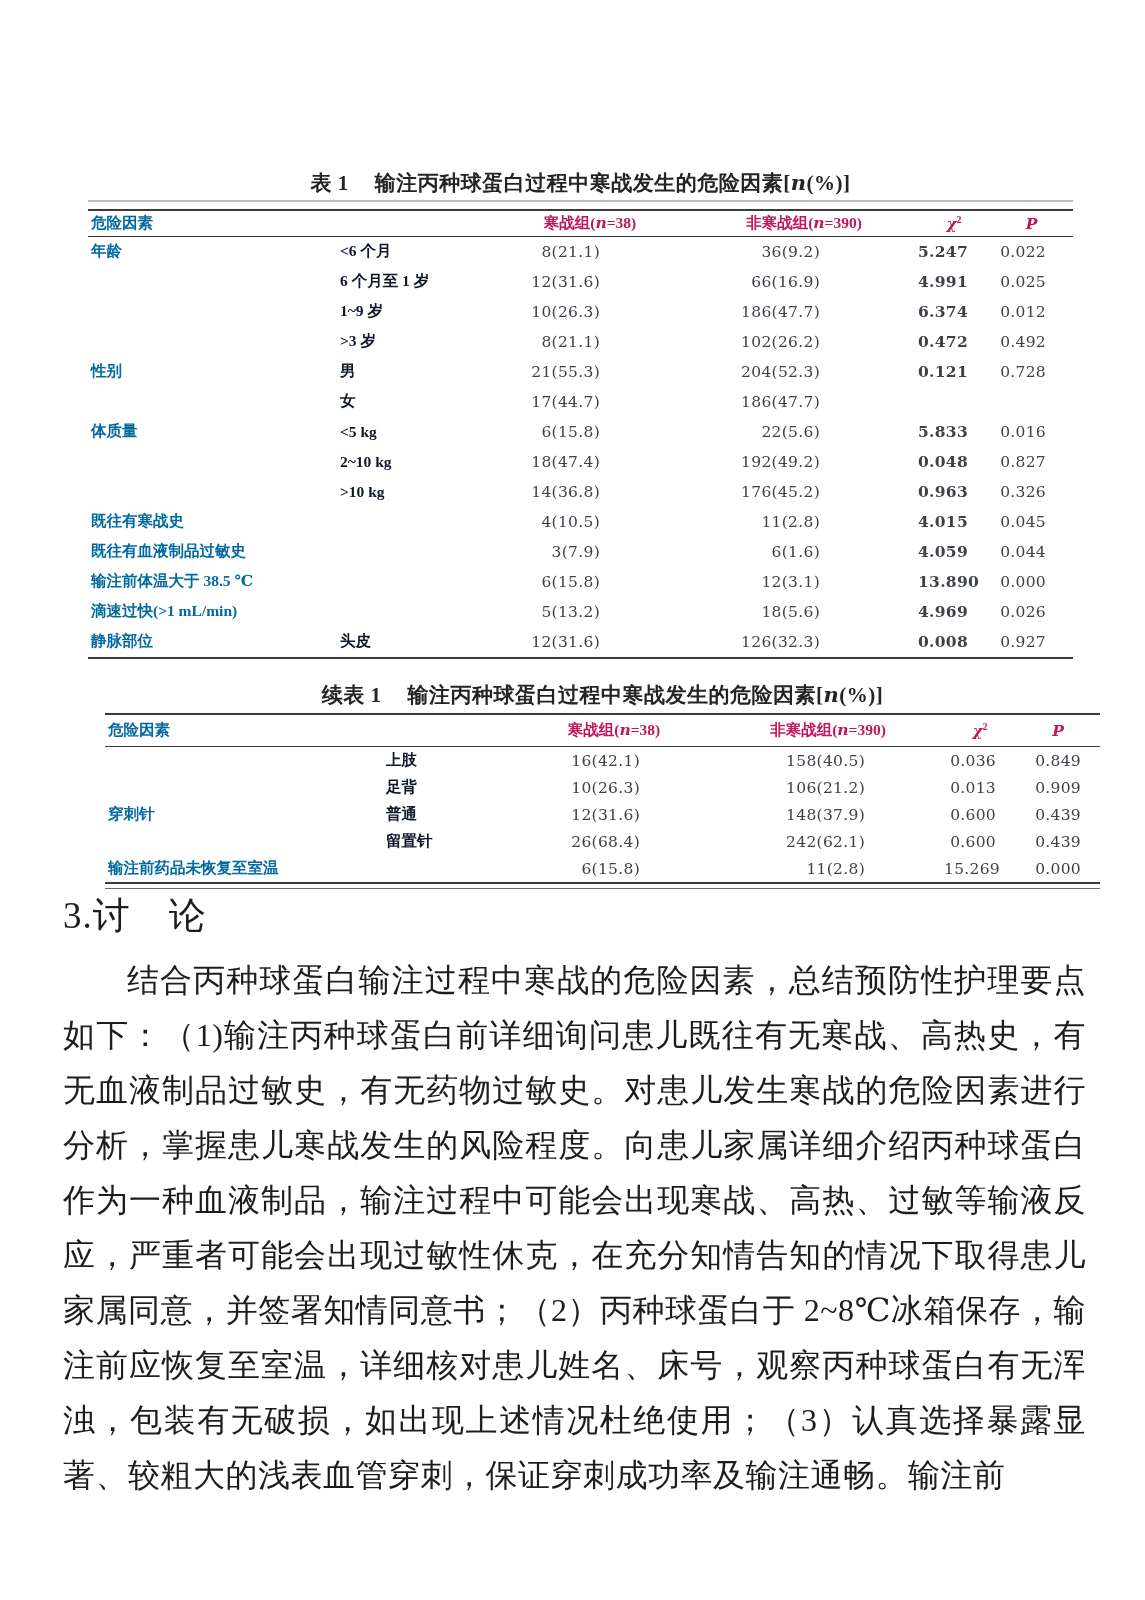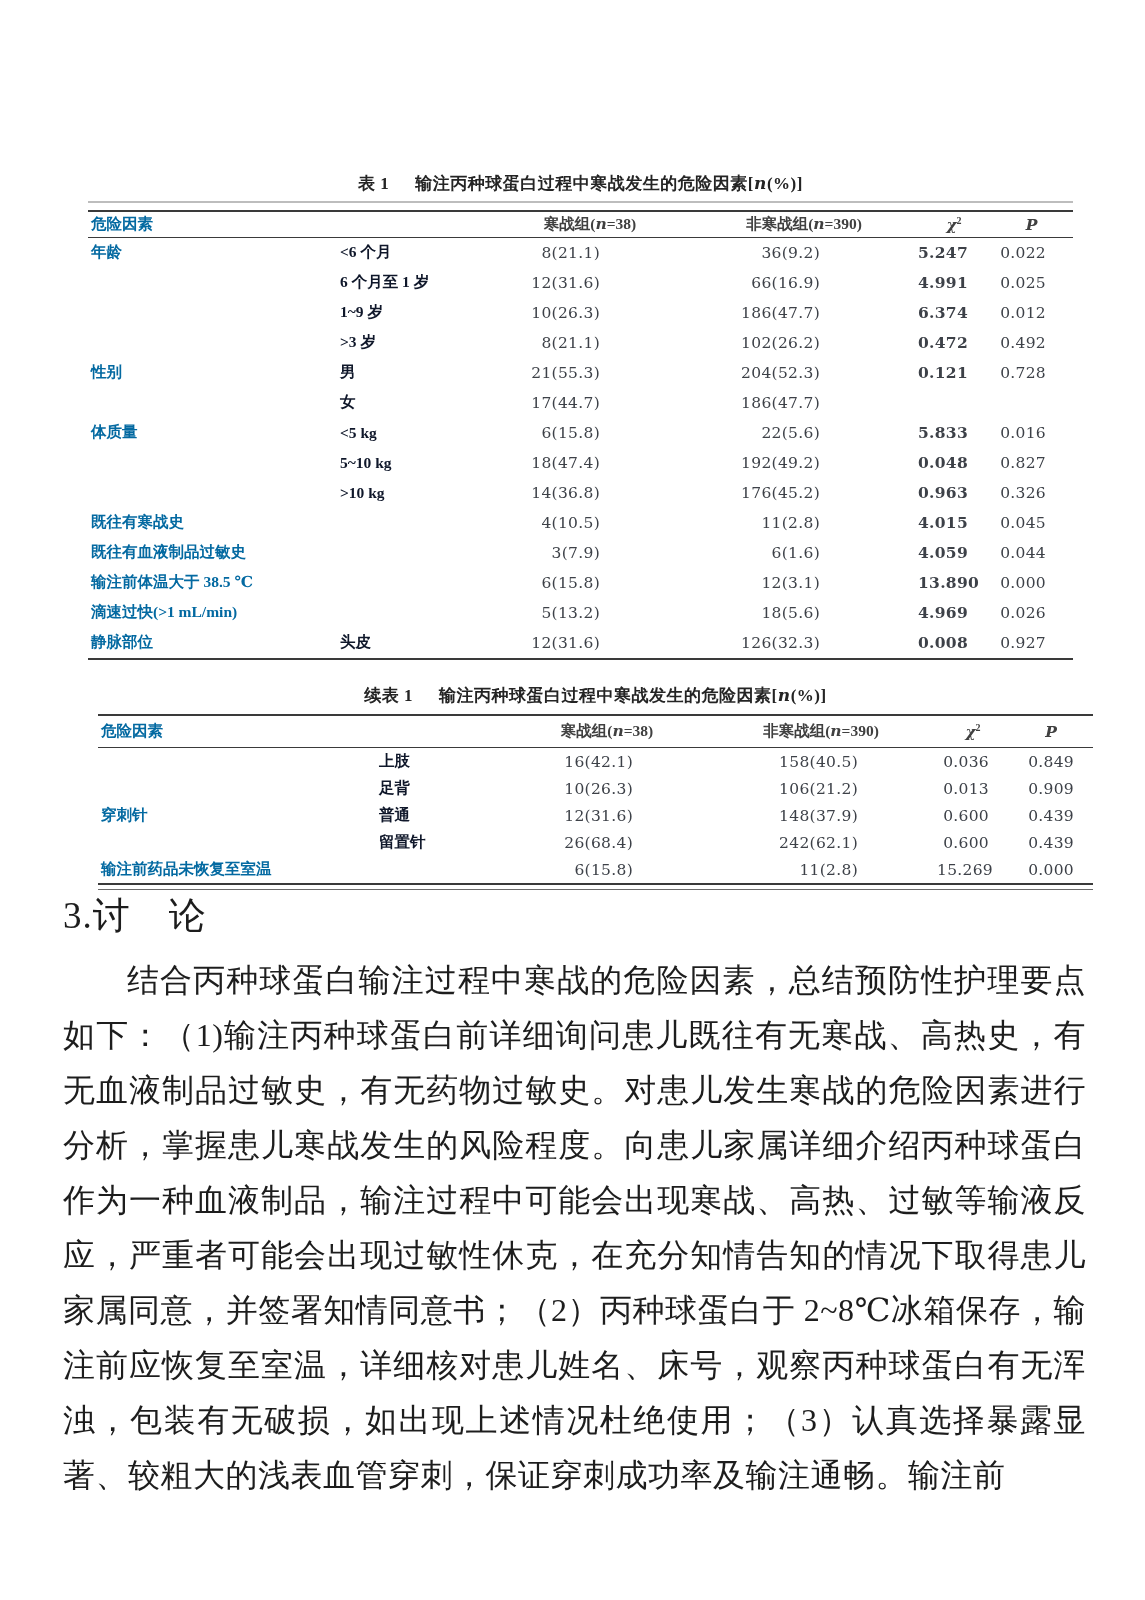--- a/index.html
+++ b/index.html
@@ -6,39 +6,39 @@
   body{
     width:1145px;height:1600px;background:#ffffff;
     font-family:"Liberation Serif","DejaVu Serif",serif;
     color:#2a2a2a;position:relative;overflow:hidden;
   }
   .page{position:absolute;inset:0;background:#ffffff;}
 
   
   .tbl-block{position:absolute;}
   #t1-block{left:88px;top:172px;width:985px;}
-  #t2-block{left:98px;top:684px;width:995px;}
+  #t2-block{left:105px;top:684px;width:995px;}
 
   .tbl-title{
-    text-align:center;font-weight:bold;font-size:17px;line-height:22px;
+    text-align:center;font-weight:bold;font-size:21px;line-height:22px;
     color:#242424;letter-spacing:.5px;white-space:nowrap;
   }
   .tbl-title .tbl-label{margin-right:26px;}
   .tbl-title .var, i.var{font-style:italic;font-family:"DejaVu Serif",serif;font-weight:bold;}
 
   .pre-rule{height:1.5px;background:#bdbdbd;margin-top:6px;}
   #t1-block .pre-rule{margin-bottom:7px;}
 
   table{
     width:100%;border-collapse:collapse;table-layout:fixed;
     border-top:2.5px solid #3a3a3a;border-bottom:2.5px solid #3a3a3a;
     font-size:15.5px;
   }
   thead th{
-    border-bottom:1.5px solid #3a3a3a;font-weight:bold;color:#404040;
+    border-bottom:1.5px solid #3a3a3a;font-weight:bold;color:#be185d;
     padding:0;vertical-align:middle;white-space:nowrap;
   }
   #t1 thead th{height:25px;}
   #t2 thead th{height:31px;}
   #t1 tbody td{height:30px;}
   #t2 tbody td{height:27px;}
   td{padding:0;vertical-align:middle;white-space:nowrap;overflow:visible;}
 
   th i, td i{font-style:italic;font-family:"DejaVu Serif",serif;}
   th sup{font-size:10px;vertical-align:super;line-height:0;}
@@ -151,21 +151,21 @@
           <tr>
             <td class="c0">体质量</td>
             <td class="c1">&lt;5 kg</td>
             <td class="c2">6(15.8)</td>
             <td class="c3">22(5.6)</td>
             <td class="c4">5.833</td>
             <td class="c5">0.016</td>
           </tr>
           <tr>
             <td class="c0"></td>
-            <td class="c1">5~10 kg</td>
+            <td class="c1">2~10 kg</td>
             <td class="c2">18(47.4)</td>
             <td class="c3">192(49.2)</td>
             <td class="c4">0.048</td>
             <td class="c5">0.827</td>
           </tr>
           <tr>
             <td class="c0"></td>
             <td class="c1">&gt;10 kg</td>
             <td class="c2">14(36.8)</td>
             <td class="c3">176(45.2)</td>

